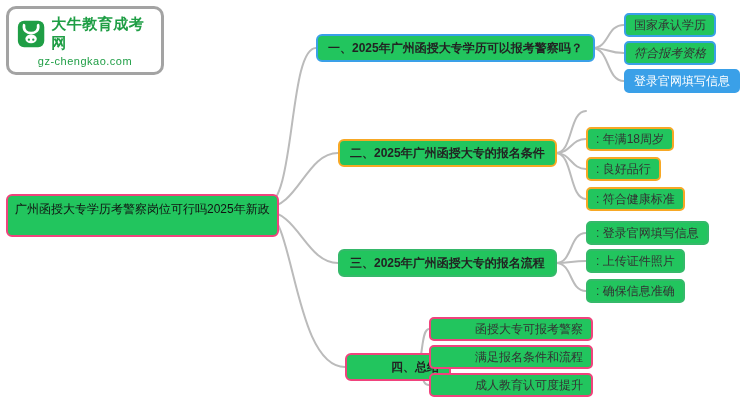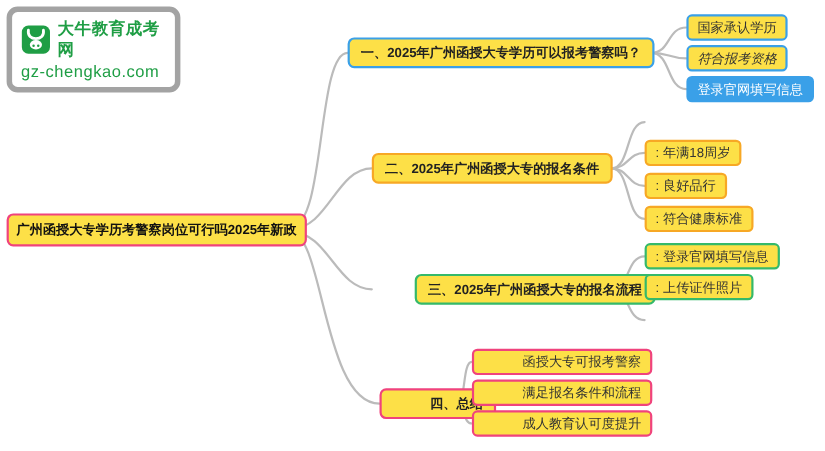--- a/index.html
+++ b/index.html
@@ -2,36 +2,36 @@
 <html><head>
 <meta charset="utf-8">
 <style>
   * { margin:0; padding:0; box-sizing:border-box; }
   html,body { width:750px; height:410px; }
   body { font-family:"Liberation Sans","DejaVu Sans",sans-serif; background:#ffffff; }
   #canvas { position:relative; width:750px; height:410px; background:#fff; overflow:hidden; }
   #edges { position:absolute; left:0; top:0; width:750px; height:410px; }
   .e { fill:none; stroke:#bbb; stroke-width:2; stroke-linecap:round; }
 
-  .n { position:absolute; z-index:2; background:#fde047; border:2px solid #999; border-radius:5px;
+  .n { position:absolute; z-index:2; background:#22c55e; border:2px solid #999; border-radius:5px;
        height:24px; line-height:20px; padding:0 8px; font-size:12px; color:#333; white-space:nowrap; }
   .branch { height:28px; line-height:24px; padding:0 10px; font-weight:bold; color:#222; border-radius:6px; }
-  .root   { height:30px; line-height:26px; padding:0 7px; font-weight:bold; font-size:12px; color:#111;
+  .root   { height:43px; line-height:26px; padding:0 7px; font-weight:normal; font-size:12px; color:#111;
             border-color:#f0437d; border-radius:6px; }
   .c-blue   { border-color:#3aa0e8; }
   .c-orange { border-color:#f7a825; }
   .c-green  { border-color:#35b96a; }
   .c-pink   { border-color:#f0437d;padding-left:44px; }
   .fill-blue { background:#3aa0e8; color:#fff; }
 
   .logo { position:absolute; left:6px; top:6px; z-index:2; width:158px; padding:6px 8px 5px;
-          border:5px solid #a3a3a3; border-radius:10px; background:#fff; }
+          border:3px solid #a3a3a3; border-radius:10px; background:#fff; }
   .logo-row { display:flex; align-items:center; gap:6px; }
   .logo-title { font-size:15px; font-weight:bold; color:#1f9e45; letter-spacing:0.5px; }
-  .logo-sub { font-size:15px; color:#1f9e45; margin-top:2px; letter-spacing:0.5px; }
+  .logo-sub { font-size:11px; color:#1f9e45; text-align:center; margin-top:2px; letter-spacing:0.5px; }
 </style>
 </head>
 <body>
 
 <div id="canvas">
 
   <svg id="edges" viewBox="0 0 750 410">
 
     <path class="e" d="M265,206 C296,206 288,48 316,48" stroke="#3aa0e8"></path>
     <path class="e" d="M265,208 C298,208 306,153 338,153" stroke="#f7a825"></path>
@@ -67,31 +67,32 @@
       </svg>
       <span class="logo-title">大牛教育成考网</span>
     </div>
     <div class="logo-sub">gz-chengkao.com</div>
   </div>
 
   <div class="n root" style="left:6px;top:194px;">广州函授大专学历考警察岗位可行吗2025年新政</div>
 
   <div class="n branch c-blue" style="left:316px;top:34px;">一、2025年广州函授大专学历可以报考警察吗？</div>
   <div class="n branch c-orange" style="left:338px;top:139px;">二、2025年广州函授大专的报名条件</div>
-  <div class="n branch c-green" style="left:338px;top:249px;margin-left:39px;">三、2025年广州函授大专的报名流程</div>
+  <div class="n branch c-green" style="left:338px;top:249px;">三、2025年广州函授大专的报名流程</div>
   <div class="n branch c-pink" style="left:345px;top:353px;">四、总结</div>
 
   <div class="n c-blue" style="left:624px;top:13px;">国家承认学历</div>
   <div class="n c-blue" style="left:624px;top:41px;font-style:italic;">符合报考资格</div>
   <div class="n c-blue fill-blue" style="left:624px;top:69px;">登录官网填写信息</div>
 
   <div class="n c-orange" style="left:586px;top:127px;">: 年满18周岁</div>
   <div class="n c-orange" style="left:586px;top:157px;">: 良好品行</div>
   <div class="n c-orange" style="left:586px;top:187px;">: 符合健康标准</div>
 
   <div class="n c-green" style="left:586px;top:221px;">: 登录官网填写信息</div>
   <div class="n c-green" style="left:586px;top:249px;">: 上传证件照片</div>
+  <div class="n c-green" style="left:586px;top:279px;">: 确保信息准确</div>
 
   <div class="n c-pink" style="left:429px;top:317px;">函授大专可报考警察</div>
   <div class="n c-pink" style="left:429px;top:345px;">满足报名条件和流程</div>
   <div class="n c-pink" style="left:429px;top:373px;">成人教育认可度提升</div>
 
 </div>
 
 </body></html>

